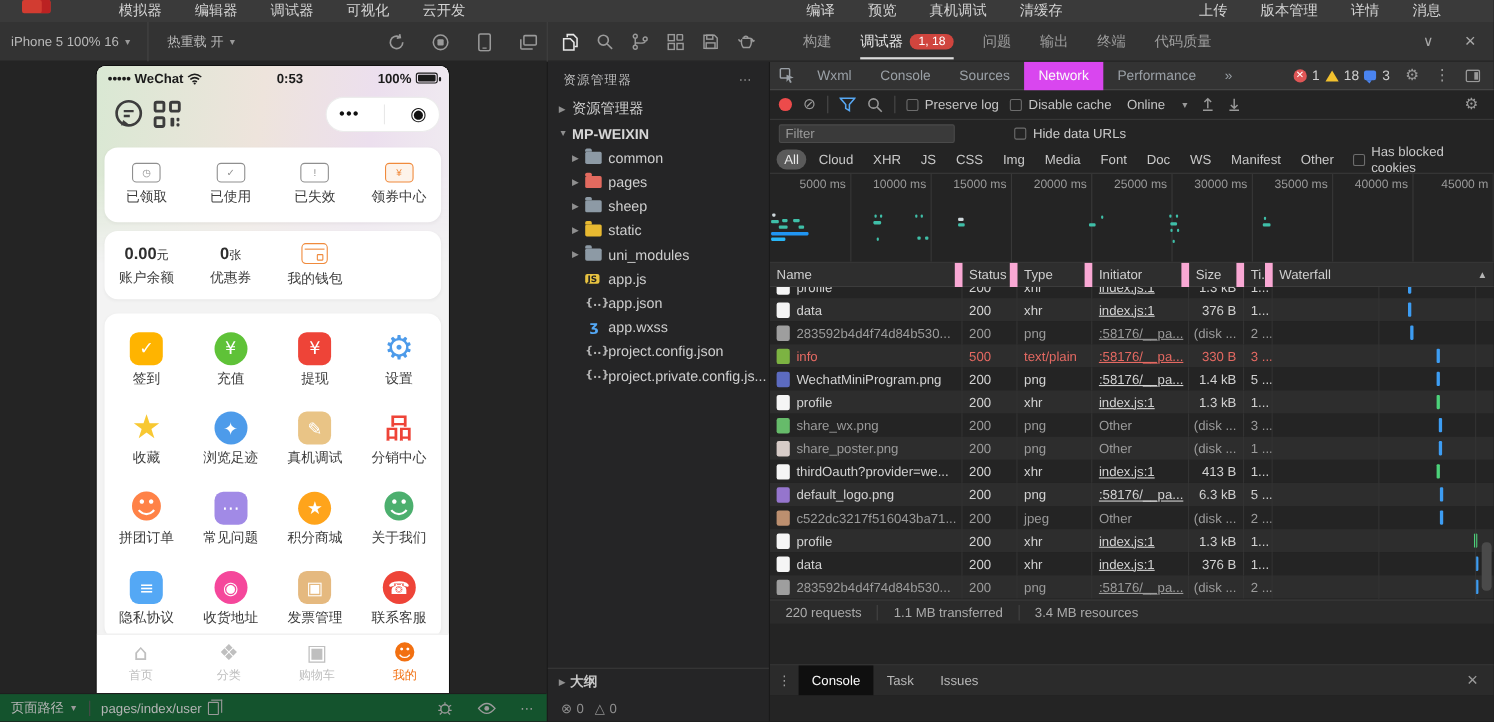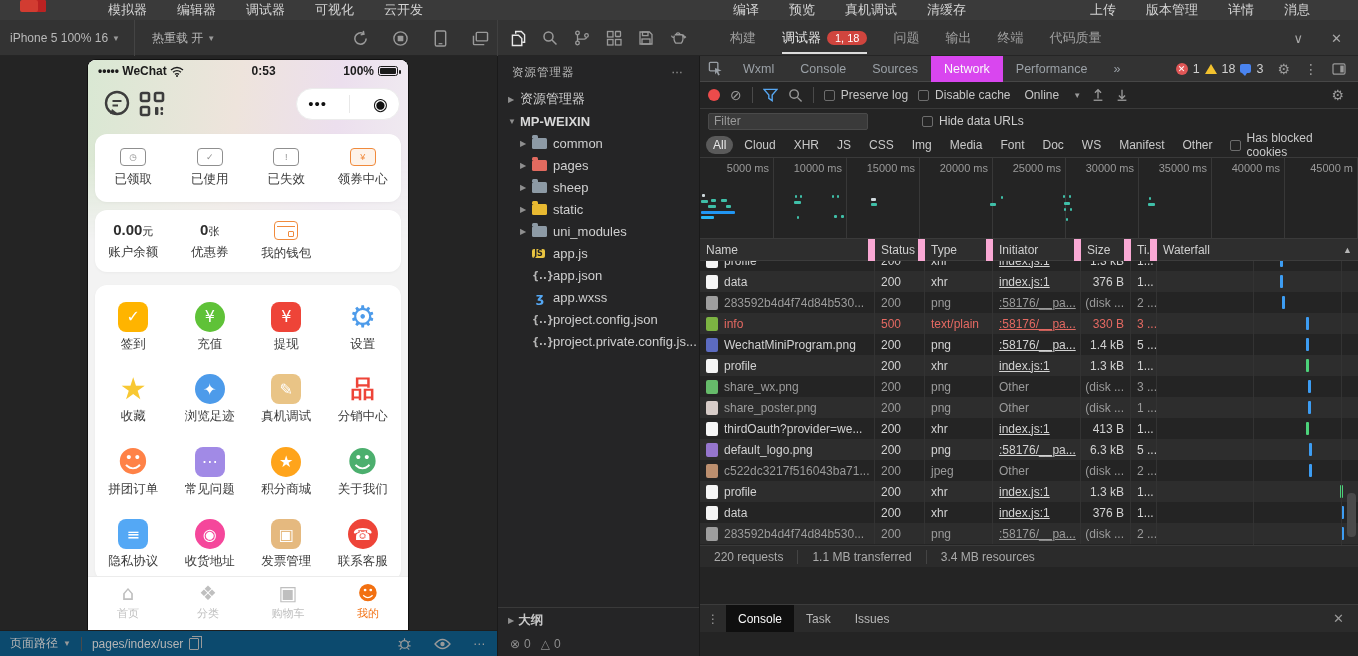--- a/index.html
+++ b/index.html
@@ -66,21 +66,21 @@
   .val small { font-size:11px; font-weight:normal; }
   .gi { width:25%; height:72px; display:flex; flex-direction:column; align-items:center; justify-content:center; gap:4px; color:#3c3c3c; font-size:12.5px; }
   .gi-ic { width:30px; height:30px; display:flex; align-items:center; justify-content:center; color:#fff; font-size:16px; font-family:"DejaVu Sans",sans-serif; }
   .gi-ic.rounded { border-radius:8px; } .gi-ic.circle { border-radius:50%; }
   .gi-ic.bare { font-size:30px; line-height:30px; }
   .tabbar { position:absolute; left:0; right:0; bottom:0; height:54px; background:#fff; border-top:1px solid #ececec; display:flex; }
   .tab-item { flex:1; display:flex; flex-direction:column; align-items:center; padding-top:5px; gap:2px; color:#bfbfbf; font-size:11px; }
   .tab-item .t-ic { font-size:20px; line-height:22px; font-family:"DejaVu Sans",sans-serif; }
   .tab-item.active { color:#f27011; }
 
-  .sim-statusbar { position:absolute; left:0; right:0; bottom:0; height:26px; background:#0c4a6e; border-top:1px solid #1e1e1e; display:flex; align-items:center; padding:0 10px; color:#b5b5b5; }
+  .sim-statusbar { position:absolute; left:0; right:0; bottom:0; height:26px; background:#14532d; border-top:1px solid #1e1e1e; display:flex; align-items:center; padding:0 10px; color:#b5b5b5; }
   .sim-statusbar .vsep { width:1px; height:14px; background:#4a4a4a; margin:0 10px; }
   .sb-icons { margin-left:auto; display:flex; align-items:center; gap:22px; color:#9a9a9a; }
   .copy-ic { display:inline-block; width:10px; height:12px; border:1.3px solid #9a9a9a; border-radius:1px; position:relative; margin-left:6px; vertical-align:-2px; }
   .copy-ic:before { content:""; position:absolute; left:2px; top:-3px; width:9px; height:11px; border-top:1.3px solid #9a9a9a; border-right:1.3px solid #9a9a9a; }
 
   
   .exp-header { height:32px; display:flex; align-items:center; padding:0 14px; color:#bcbcbc; font-size:11.5px; letter-spacing:1px; }
   .exp-header .more { margin-left:auto; letter-spacing:2px; color:#9a9a9a; }
   .tree { flex:1; overflow:hidden; font-size:13px; color:#cfcfcf; }
   .tree-row { height:22px; display:flex; align-items:center; padding-left:10px; white-space:nowrap; }

